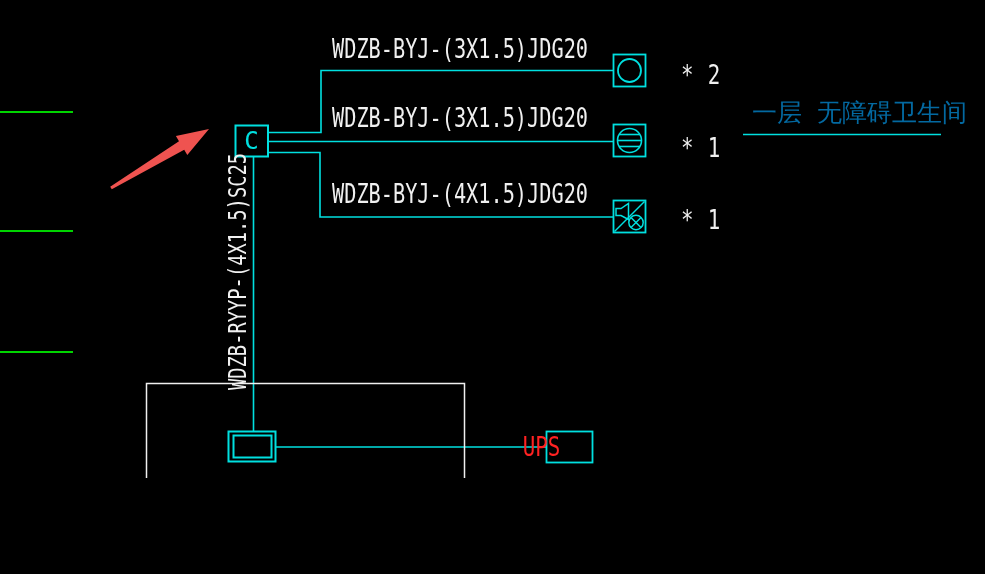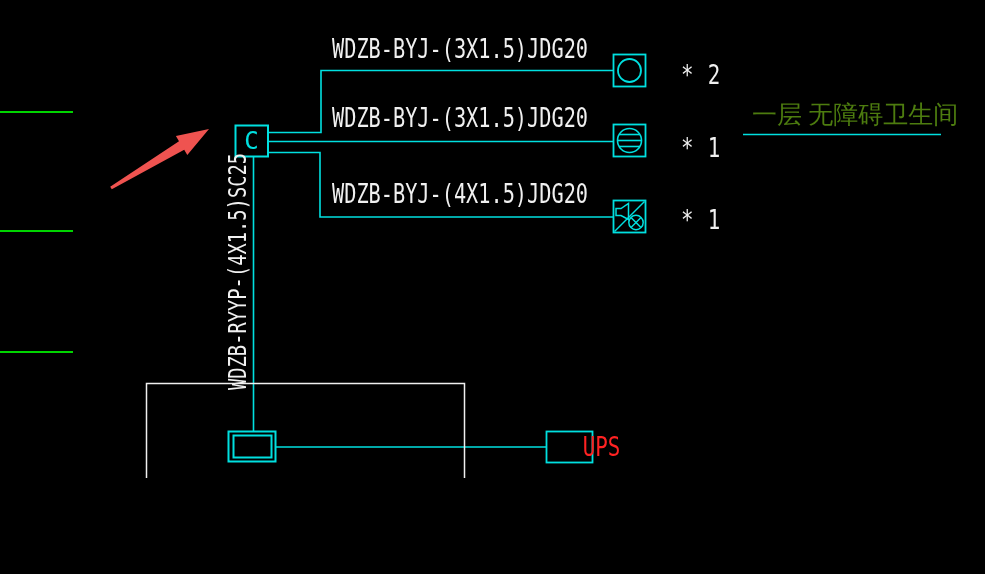--- a/index.html
+++ b/index.html
@@ -3,21 +3,21 @@
 <meta charset="utf-8">
 <style>
   html,body{margin:0;padding:0;background:#000;}
   #canvas{position:relative;width:985px;height:478px;background:#000;overflow:hidden;
           font-family:"DejaVu Sans Mono",monospace;}
   .abs{position:absolute;}
   .cad{font-family:"DejaVu Sans Mono",monospace;color:#f0f0f0;line-height:1;
        white-space:pre;transform-origin:0 0;}
   .lbl{font-size:27px;transform:scaleX(0.75);}
   .cnt{font-size:26px;transform:scaleX(0.8);letter-spacing:1px;}
-  .cjk{font-family:Liberation Serif, serif;color:#4d7c0f;
+  .cjk{font-family:Liberation Mono, monospace;color:#0369a1;
        font-size:25px;line-height:1;white-space:pre;}
   .riser{font-size:25px;transform:rotate(-90deg) scaleX(0.75);transform-origin:0 0;}
   .boxtext{display:flex;align-items:center;justify-content:center;}
   .cletter{color:#00e0e0;font-size:24px;font-family:"DejaVu Sans Mono",monospace;line-height:1;}
   .upstext{color:#ff2222;font-size:26px;font-family:"DejaVu Sans Mono",monospace;
            line-height:1;transform:scaleX(0.8);}
   svg{position:absolute;left:0;top:0;}
 </style>
 </head>
 <body>
@@ -94,18 +94,18 @@
   <div class="abs cjk" style="left:752px;top:102px;">一层 无障碍卫生间</div>
 
   <div class="abs boxtext" style="left:235px;top:125px;width:33px;height:32px;">
     <span class="cletter">C</span>
   </div>
 
   <div class="abs cad riser" style="left:225px;top:390px;">WDZB-RYYP-(4X1.5)SC25</div>
 
   <div class="abs cjk" style="left:155px;top:488px;">信息机房</div>
 
-  <div class="abs boxtext" style="left:578px;top:431px;width:47px;height:32px;">
+  <div class="abs boxtext" style="left:518px;top:431px;width:47px;height:32px;">
     <span class="upstext">UPS</span>
   </div>
 
 
 </div>
 
 </body></html>

